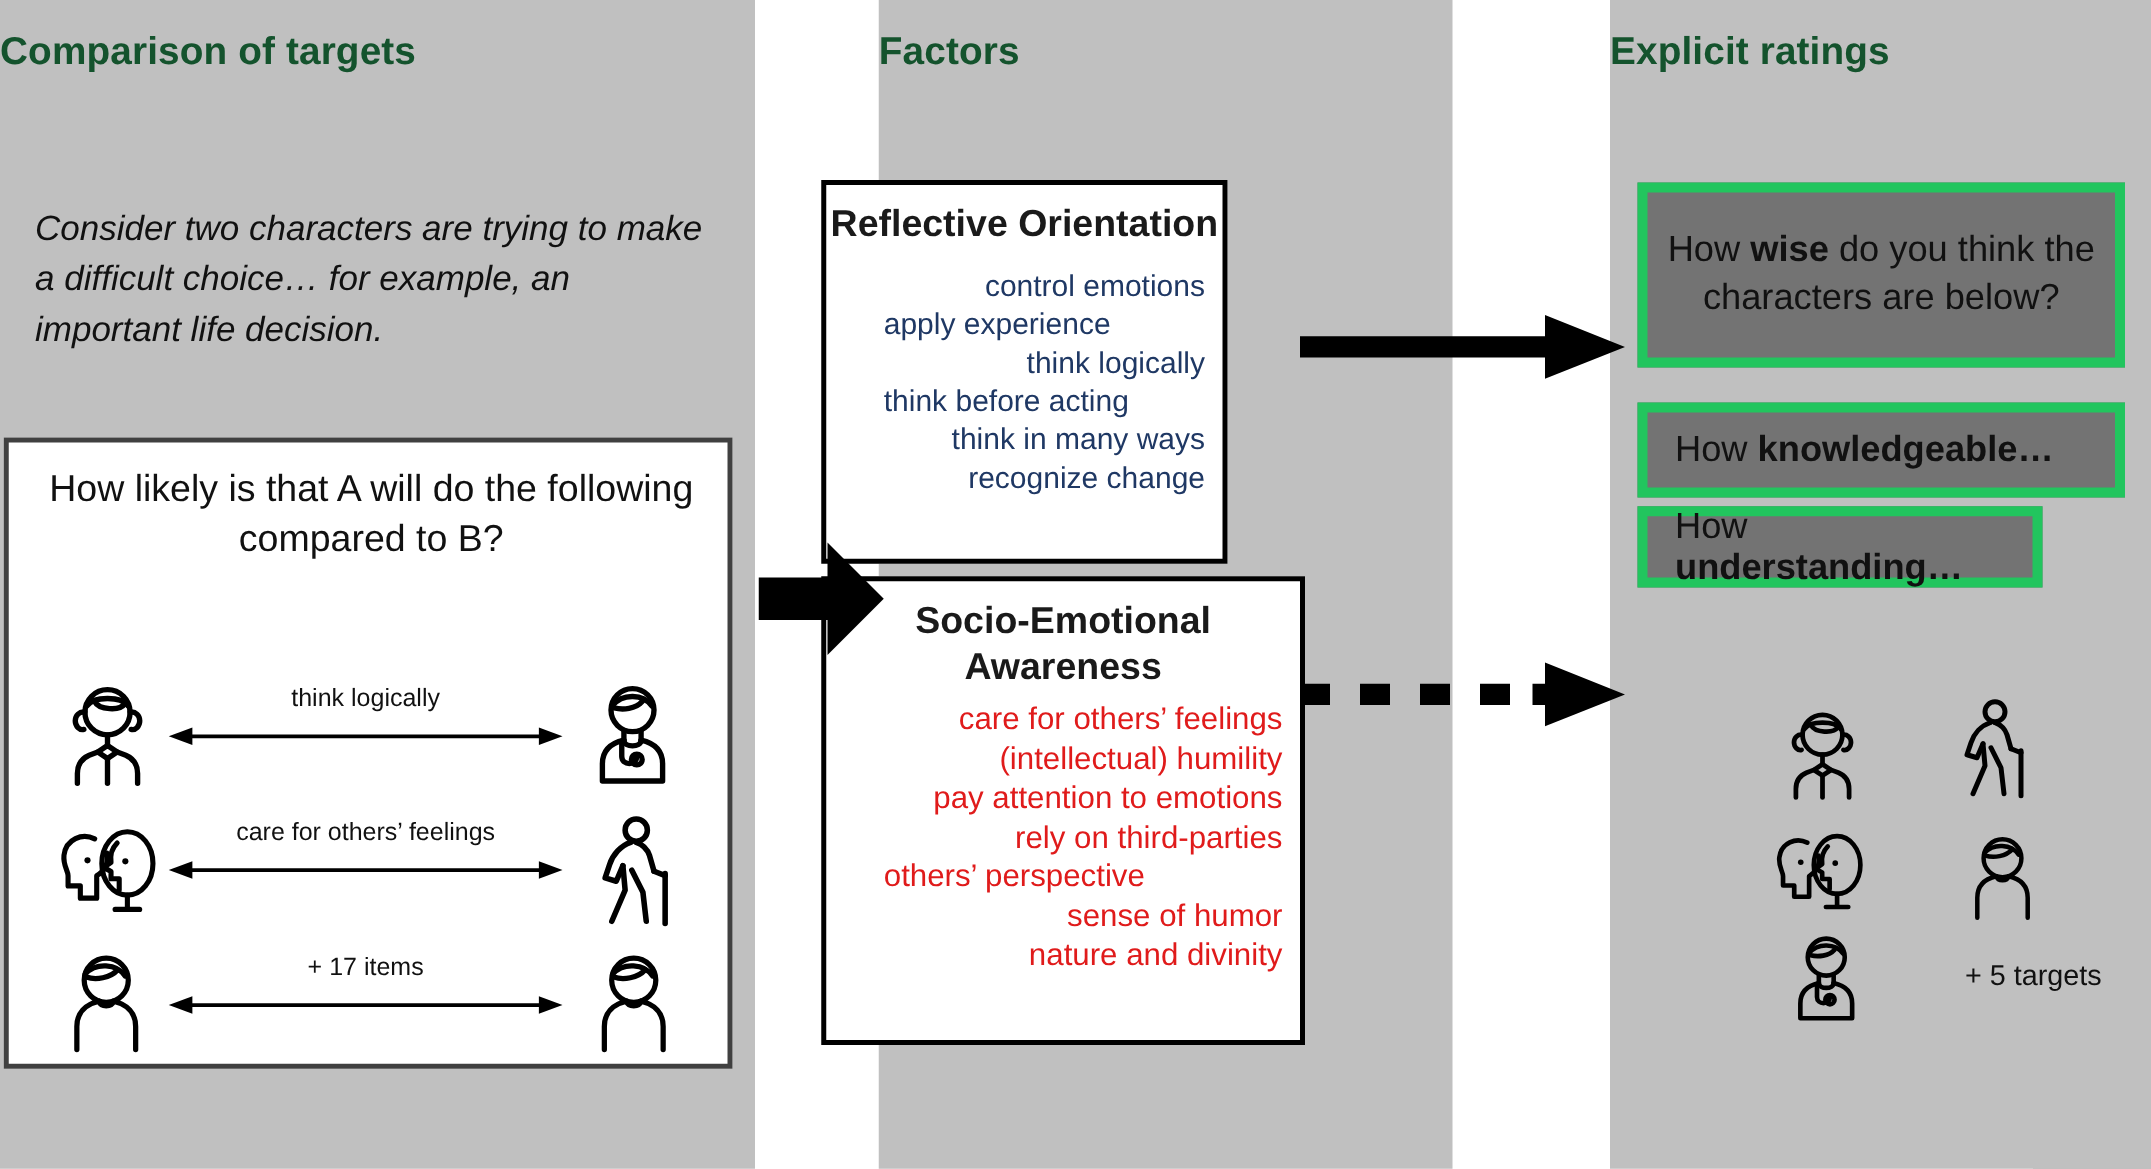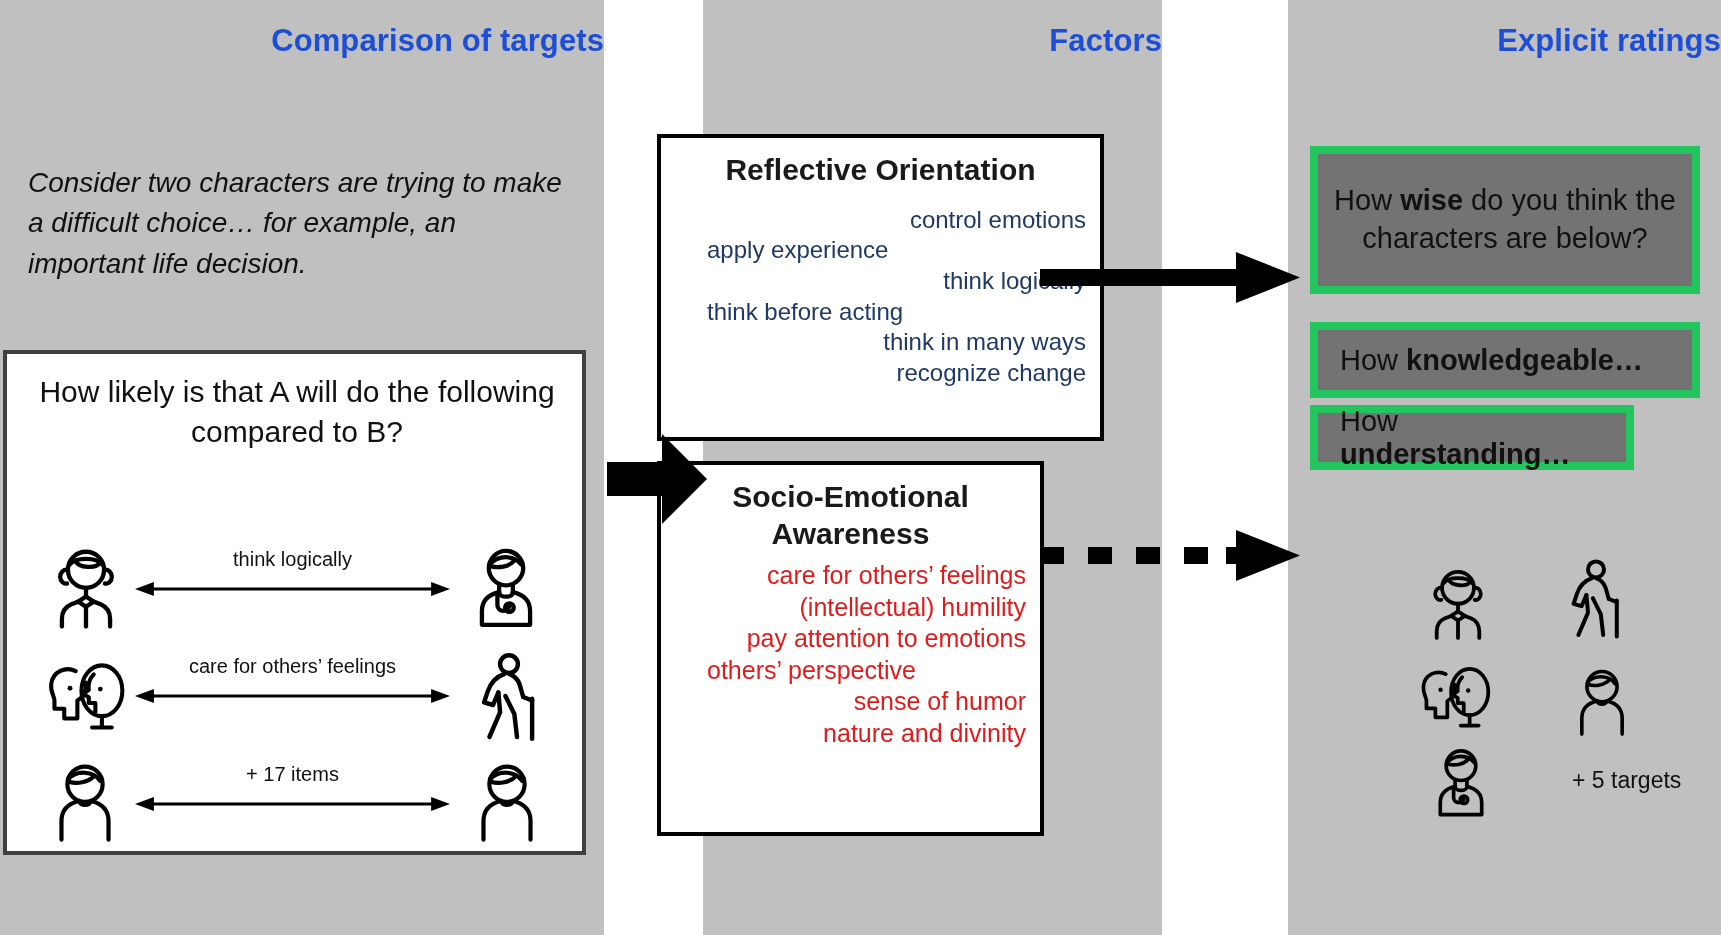--- a/index.html
+++ b/index.html
@@ -7,22 +7,22 @@
 
   .stage{position:absolute;left:0;top:0;width:1721px;height:935px;background:#ffffff;}
 
   
   .panel{position:absolute;background:#c0c0c0;}
   #panel-left{left:0;top:0;width:604px;height:935px;}
   #panel-mid{left:703px;top:0;width:459px;height:935px;}
   #panel-right{left:1288px;top:0;width:433px;height:935px;}
 
   .panel-title{
-    position:absolute;left:0;right:0;top:23px;text-align:right;
-    font-size:31px;font-weight:bold;color:#1d4ed8;letter-spacing:.1px;
+    position:absolute;left:0;right:0;top:23px;text-align:left;
+    font-size:31px;font-weight:bold;color:#14532d;letter-spacing:.1px;
   }
 
   
   #intro-text{
     position:absolute;left:28px;top:163px;width:546px;
     font-size:28px;font-style:italic;color:#111;line-height:1.44;
   }
 
   #comparison-card{
     position:absolute;left:3px;top:350px;width:583px;height:505px;
@@ -40,21 +40,21 @@
   .cmp-label{
     position:absolute;left:0;right:0;top:0;text-align:center;
     font-size:20px;color:#111;white-space:nowrap;
   }
   .cmp-arrow{position:absolute;left:0;right:0;top:30px;height:22px;}
 
   
   .fbox{
     position:absolute;background:#ffffff;border:4px solid #000;box-sizing:border-box;
   }
-  #box-reflective{left:657px;top:134px;width:447px;height:307px;}
+  #box-reflective{left:657px;top:144px;width:325px;height:307px;}
   #box-socio{left:657px;top:461px;width:387px;height:375px;}
 
   .fbox-title{
     text-align:center;font-size:30px;font-weight:bold;color:#1a1a1a;
     margin-top:14px;line-height:1.22;
   }
   .fbox-items{margin-top:16px;}
   .fitem{font-size:24px;line-height:1.28;white-space:nowrap;padding:0 14px;}
   .blue{color:#1f3864;}
   .red{color:#e01b1b;}
@@ -232,20 +232,21 @@
       <div class="fitem blue al-c">recognize change</div>
     </div>
   </div>
 
   <div class="fbox" id="box-socio">
     <div class="fbox-title">Socio-Emotional Awareness</div>
     <div class="fbox-items">
       <div class="fitem red al-c">care for others’ feelings</div>
       <div class="fitem red al-c">(intellectual) humility</div>
       <div class="fitem red al-c">pay attention to emotions</div>
+      <div class="fitem red al-r">rely on third-parties</div>
       <div class="fitem red al-l">others’ perspective</div>
       <div class="fitem red al-r">sense of humor</div>
       <div class="fitem red al-c">nature and divinity</div>
     </div>
   </div>
 
   <div class="panel" id="panel-right">
     <div class="panel-title">Explicit ratings</div>
   </div>
 

